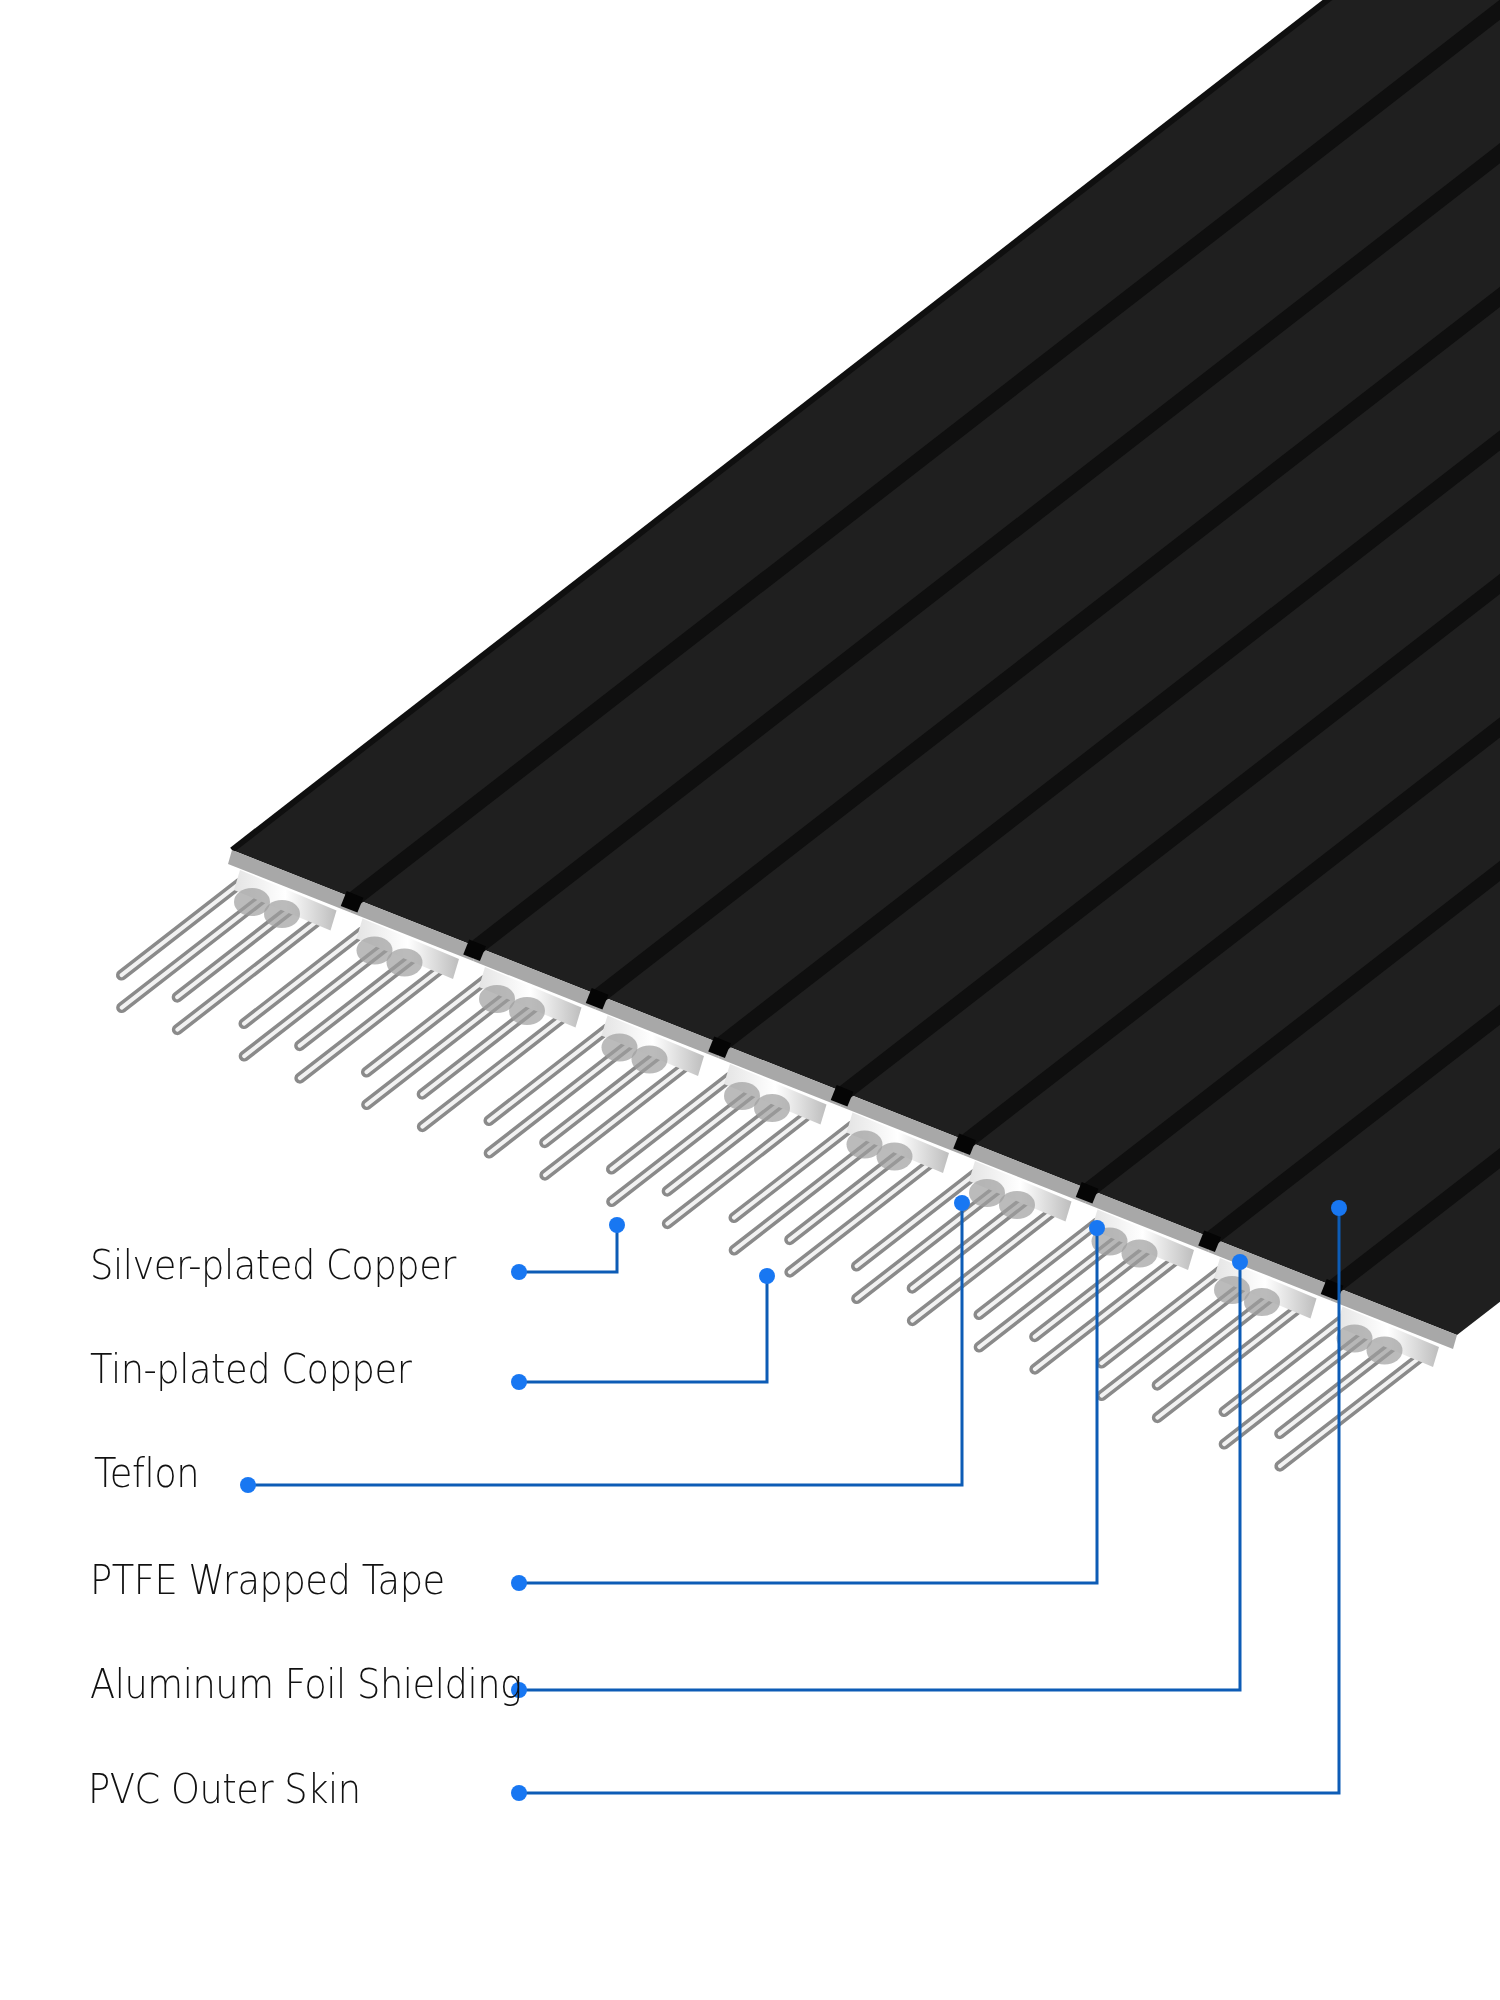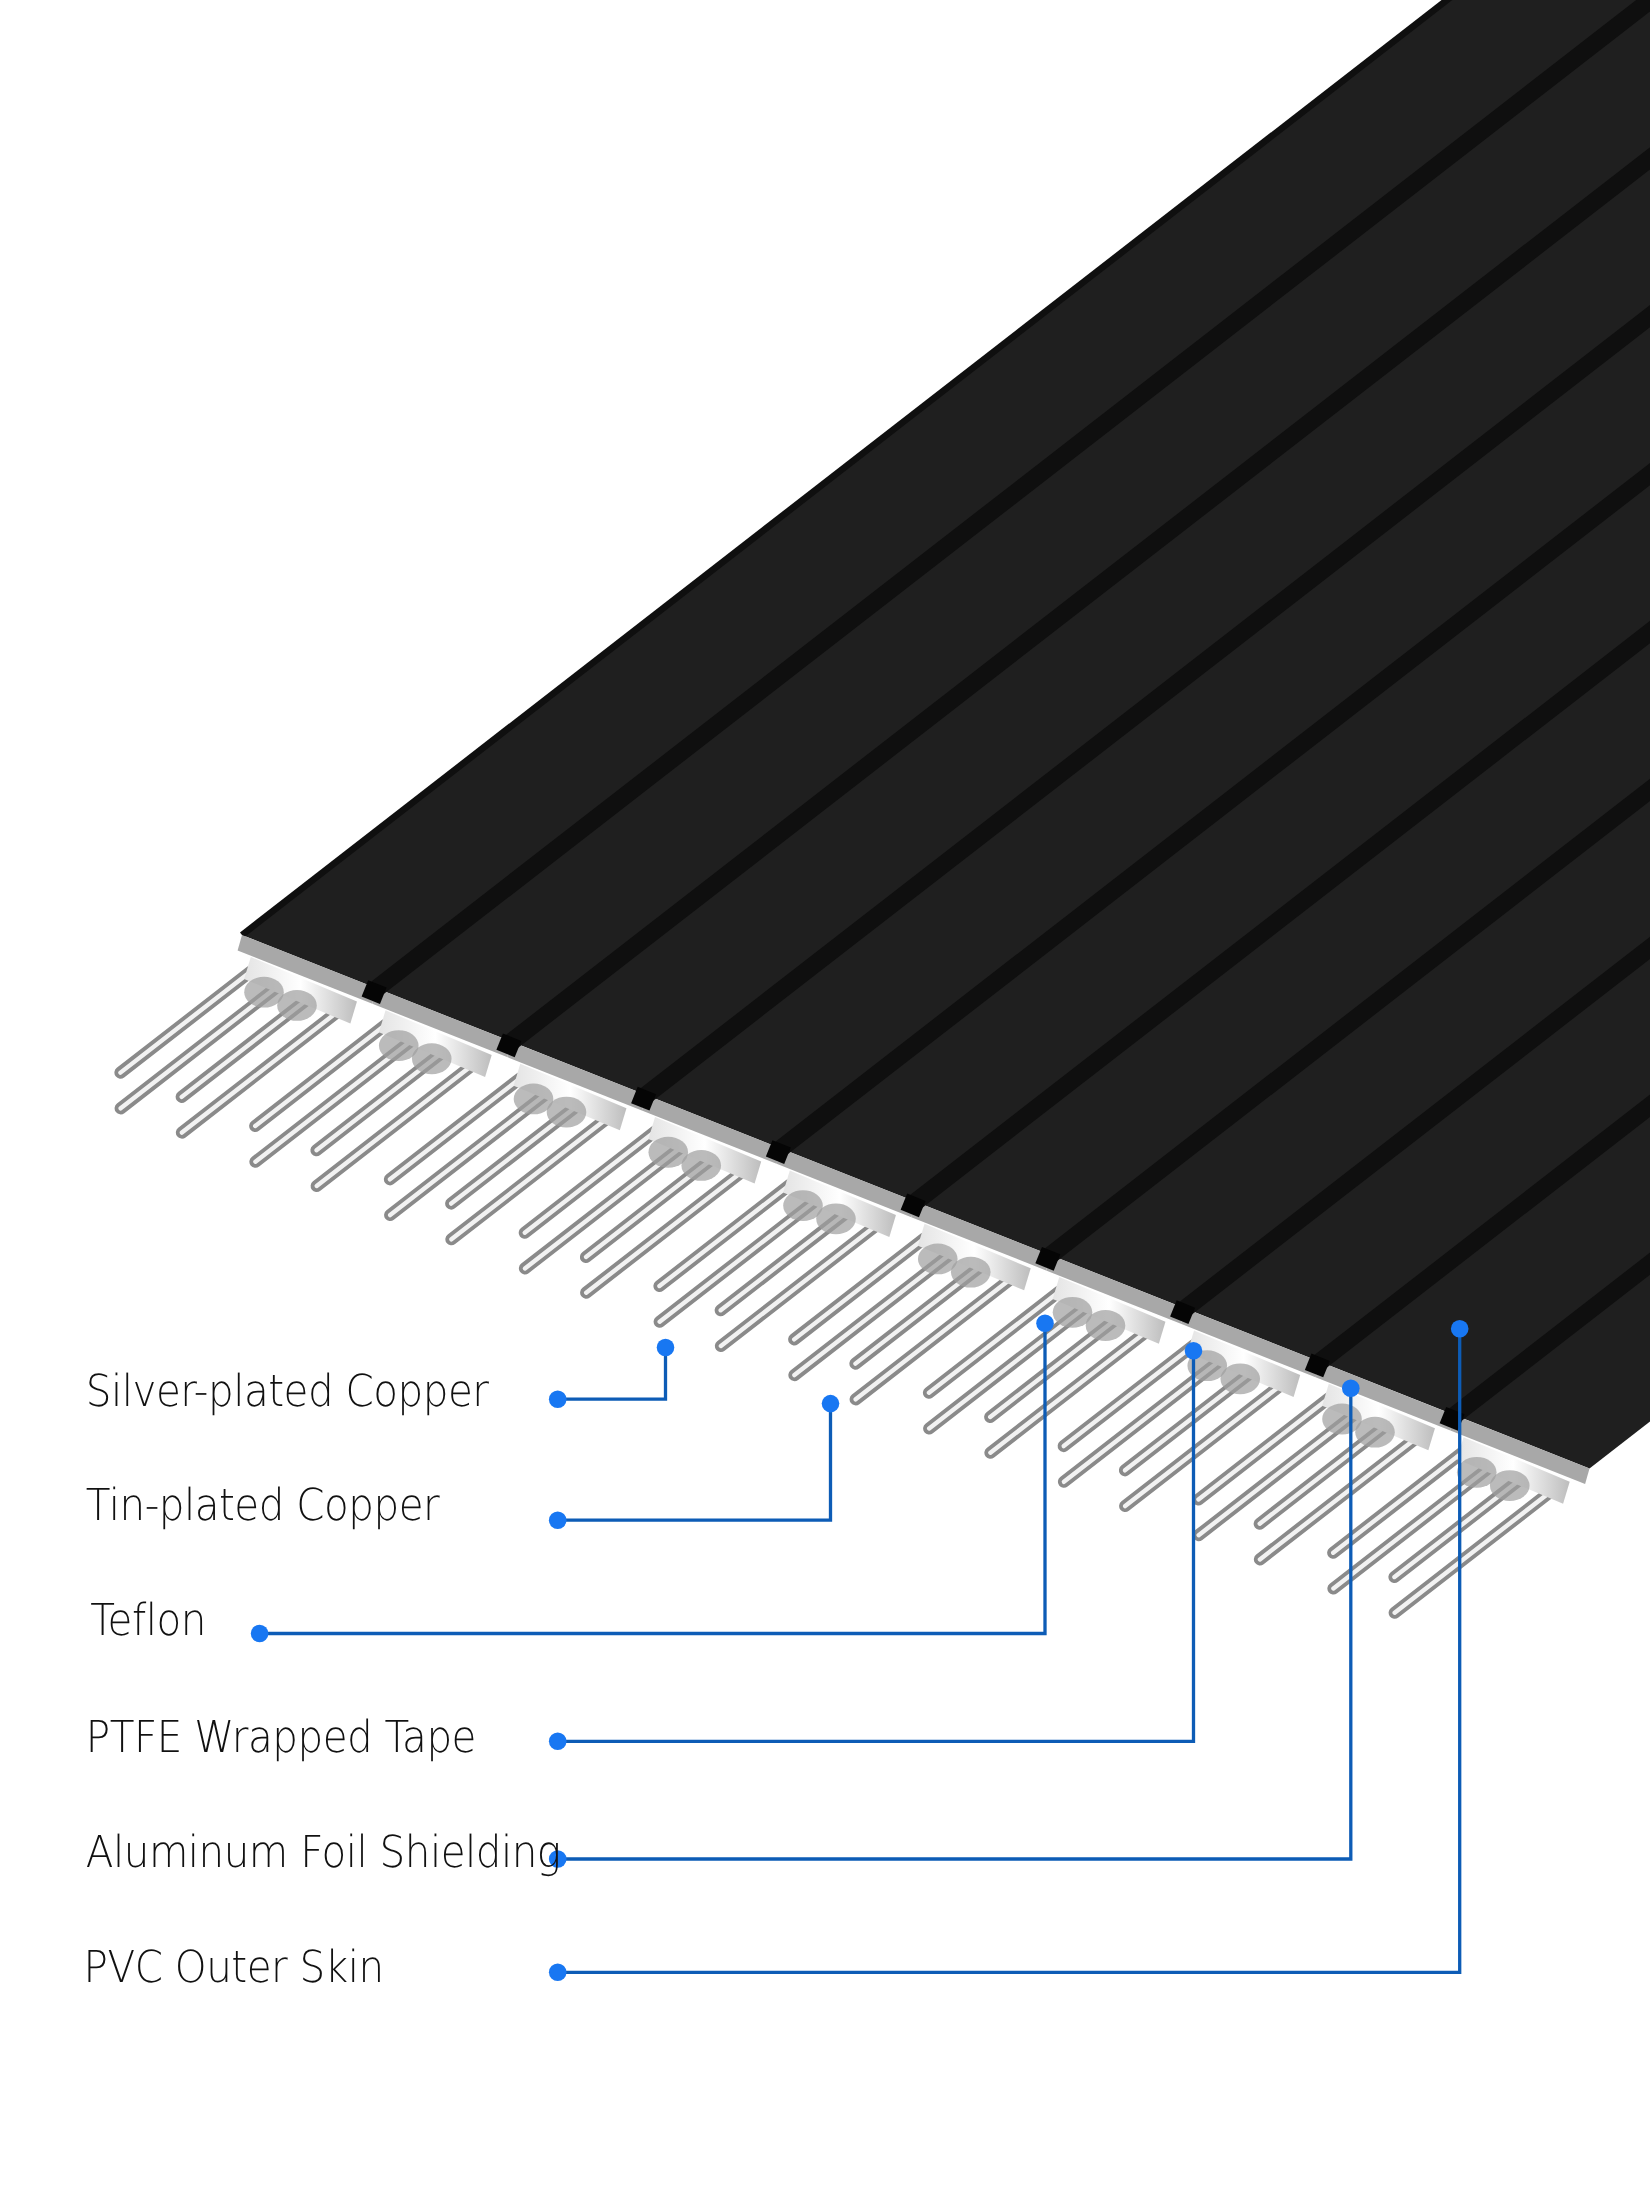--- a/index.html
+++ b/index.html
@@ -1,17 +1,17 @@
 <!DOCTYPE html>
 <html><head>
 <meta charset="utf-8">
 <style>
   html, body { margin: 0; padding: 0; background: #ffffff; }
   body { width: 1500px; height: 2000px; position: relative; overflow: hidden; }
-  #stage { position: absolute; left: 0; top: 0; width: 1201px; height: 2000px; text-align: right; }
+  #stage { position: absolute; left: 12px; top: 0; width: 1201px; height: 2000px; text-align: right; }
   .label {
     position: absolute;
     font-family: "DejaVu Sans", sans-serif;
     font-size: 40px;
     font-weight: 300;
     color: #111111;
     letter-spacing: -0.5px;
     white-space: nowrap;
     transform: scaleX(0.92);
     transform-origin: left center;

